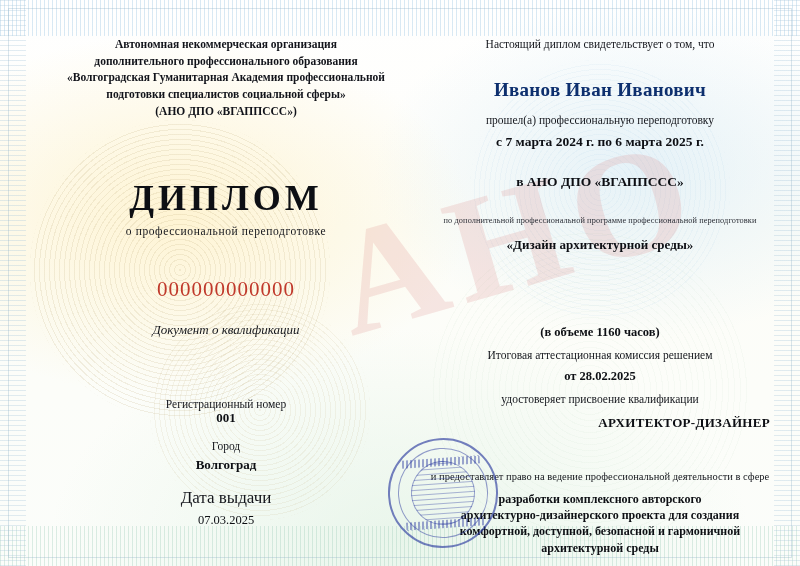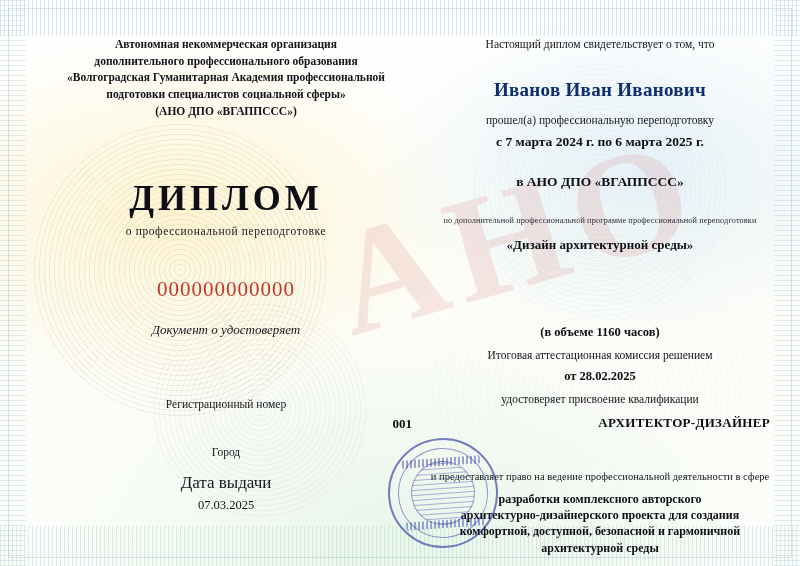--- a/index.html
+++ b/index.html
@@ -154,25 +154,23 @@
     font-style: italic;
     color: #15171d;
   }
 
   .reg-label {
     margin-top: 60px;
     font-size: 11.5px;
     color: #15171d;
   }
   .reg-value {
-    margin-top: 6px;
     font-size: 13px;
     font-weight: bold;
     color: #0d0f14;
-    text-align: right;
   }
   .city-label {
     margin-top: 14px;
     font-size: 11.5px;
     color: #15171d;
   }
   .city-value {
     margin-top: 5px;
     font-size: 13px;
     font-weight: bold;
@@ -355,26 +353,27 @@
         <div>дополнительного профессионального образования</div>
         <div class="org-line-wide">«Волгоградская Гуманитарная Академия профессиональной</div>
         <div>подготовки специалистов социальной сферы»</div>
         <div>(АНО ДПО «ВГАППССС»)</div>
       </div>
 
       <div class="diploma-title">ДИПЛОМ</div>
       <div class="diploma-sub">о профессиональной переподготовке</div>
 
       <div class="doc-number">000000000000</div>
-      <div class="doc-caption">Документ о удостоверяет</div>
+      <div class="doc-caption">Документ о квалификации</div>
 
       <div class="reg-label">Регистрационный номер</div>
       <div class="reg-value">001</div>
 
       <div class="city-label">Город</div>
+      <div class="city-value">Волгоград</div>
 
       <div class="date-label">Дата выдачи</div>
       <div class="date-value">07.03.2025</div>
     </div>
 
     <div class="col col-right">
       <div class="r-intro">Настоящий диплом свидетельствует о том, что</div>
       <div class="r-name">Иванов Иван Иванович</div>
       <div class="r-retrain">прошел(а) профессиональную переподготовку</div>
       <div class="r-period">с 7 марта 2024 г. по 6 марта 2025 г.</div>

